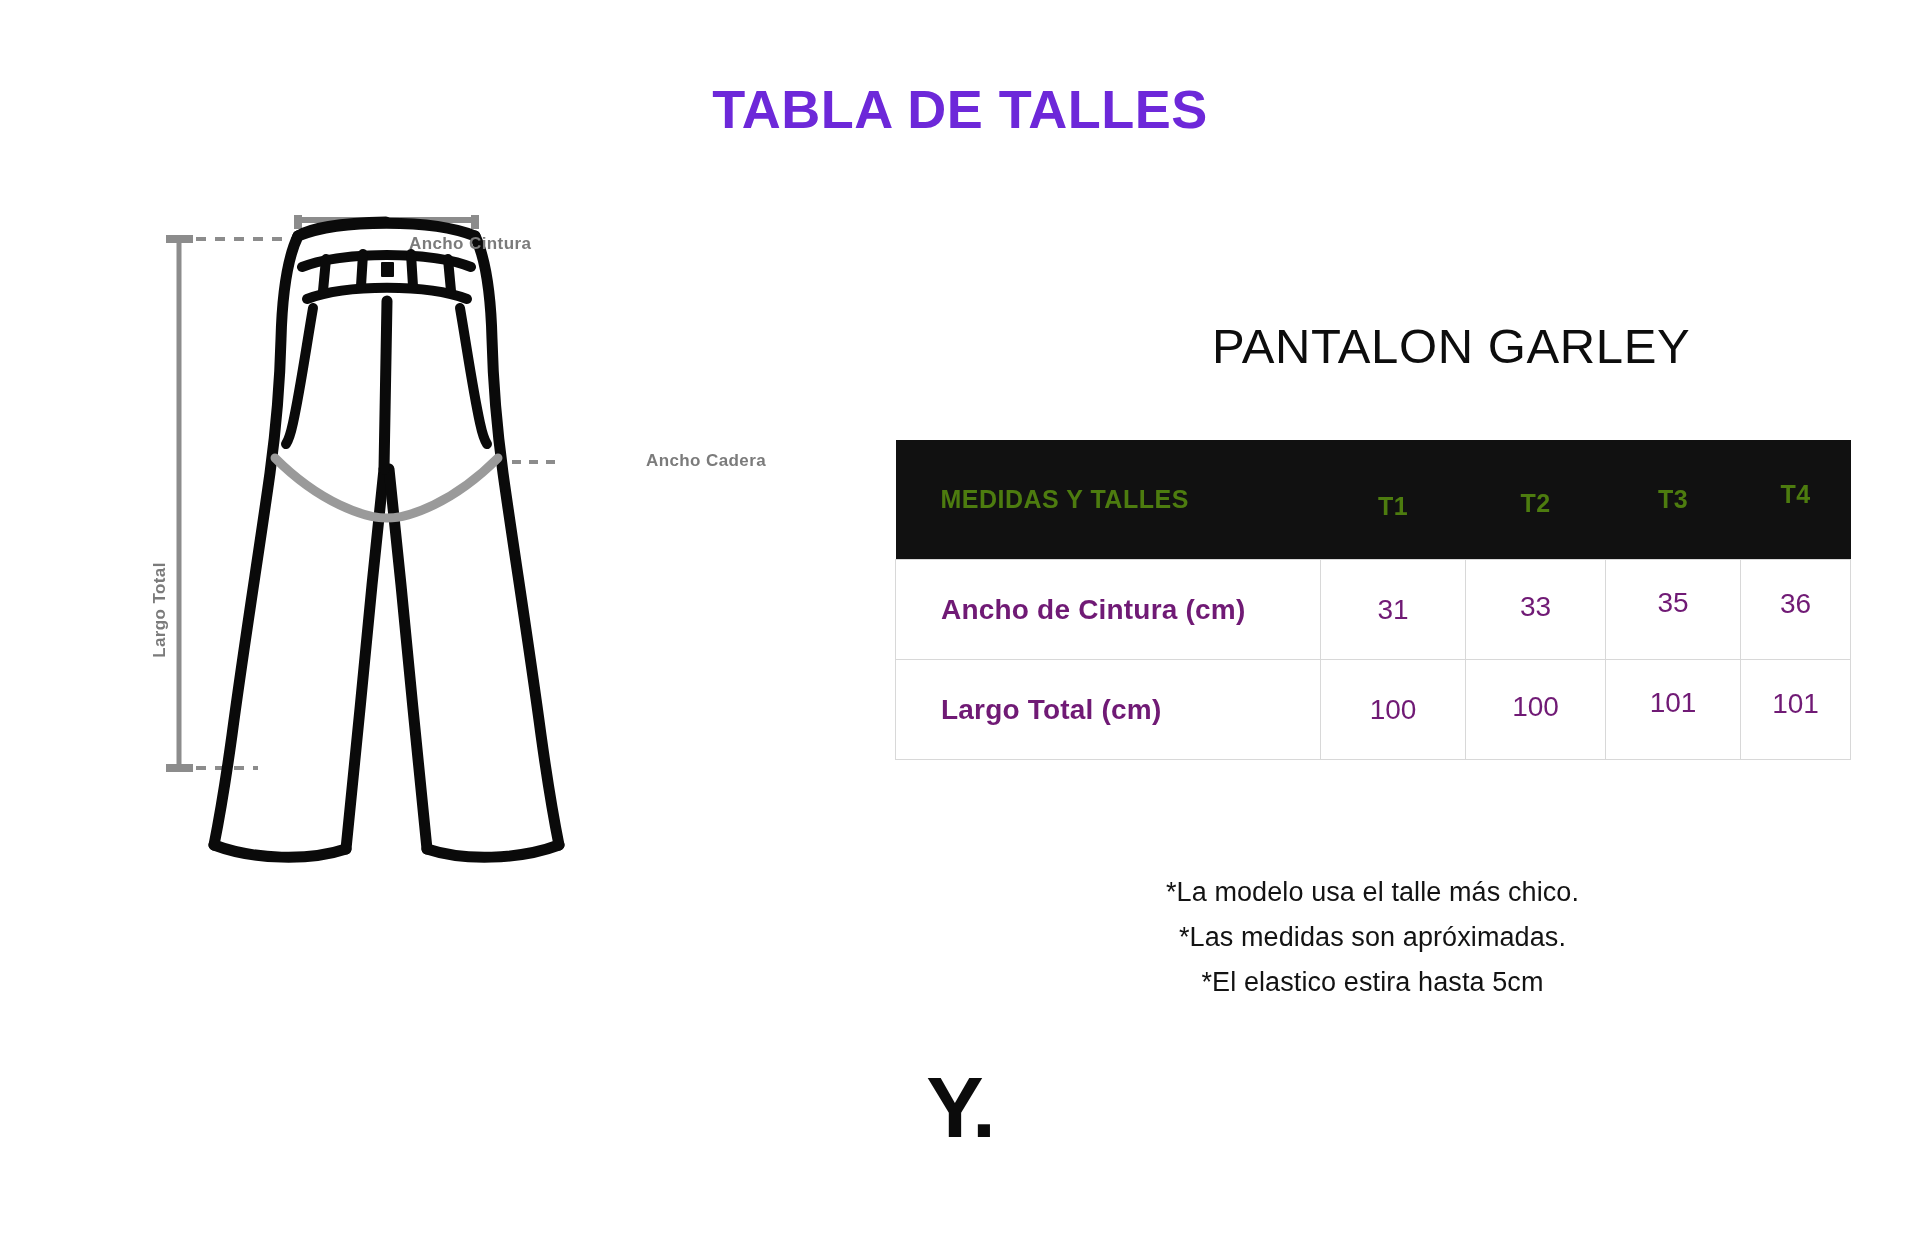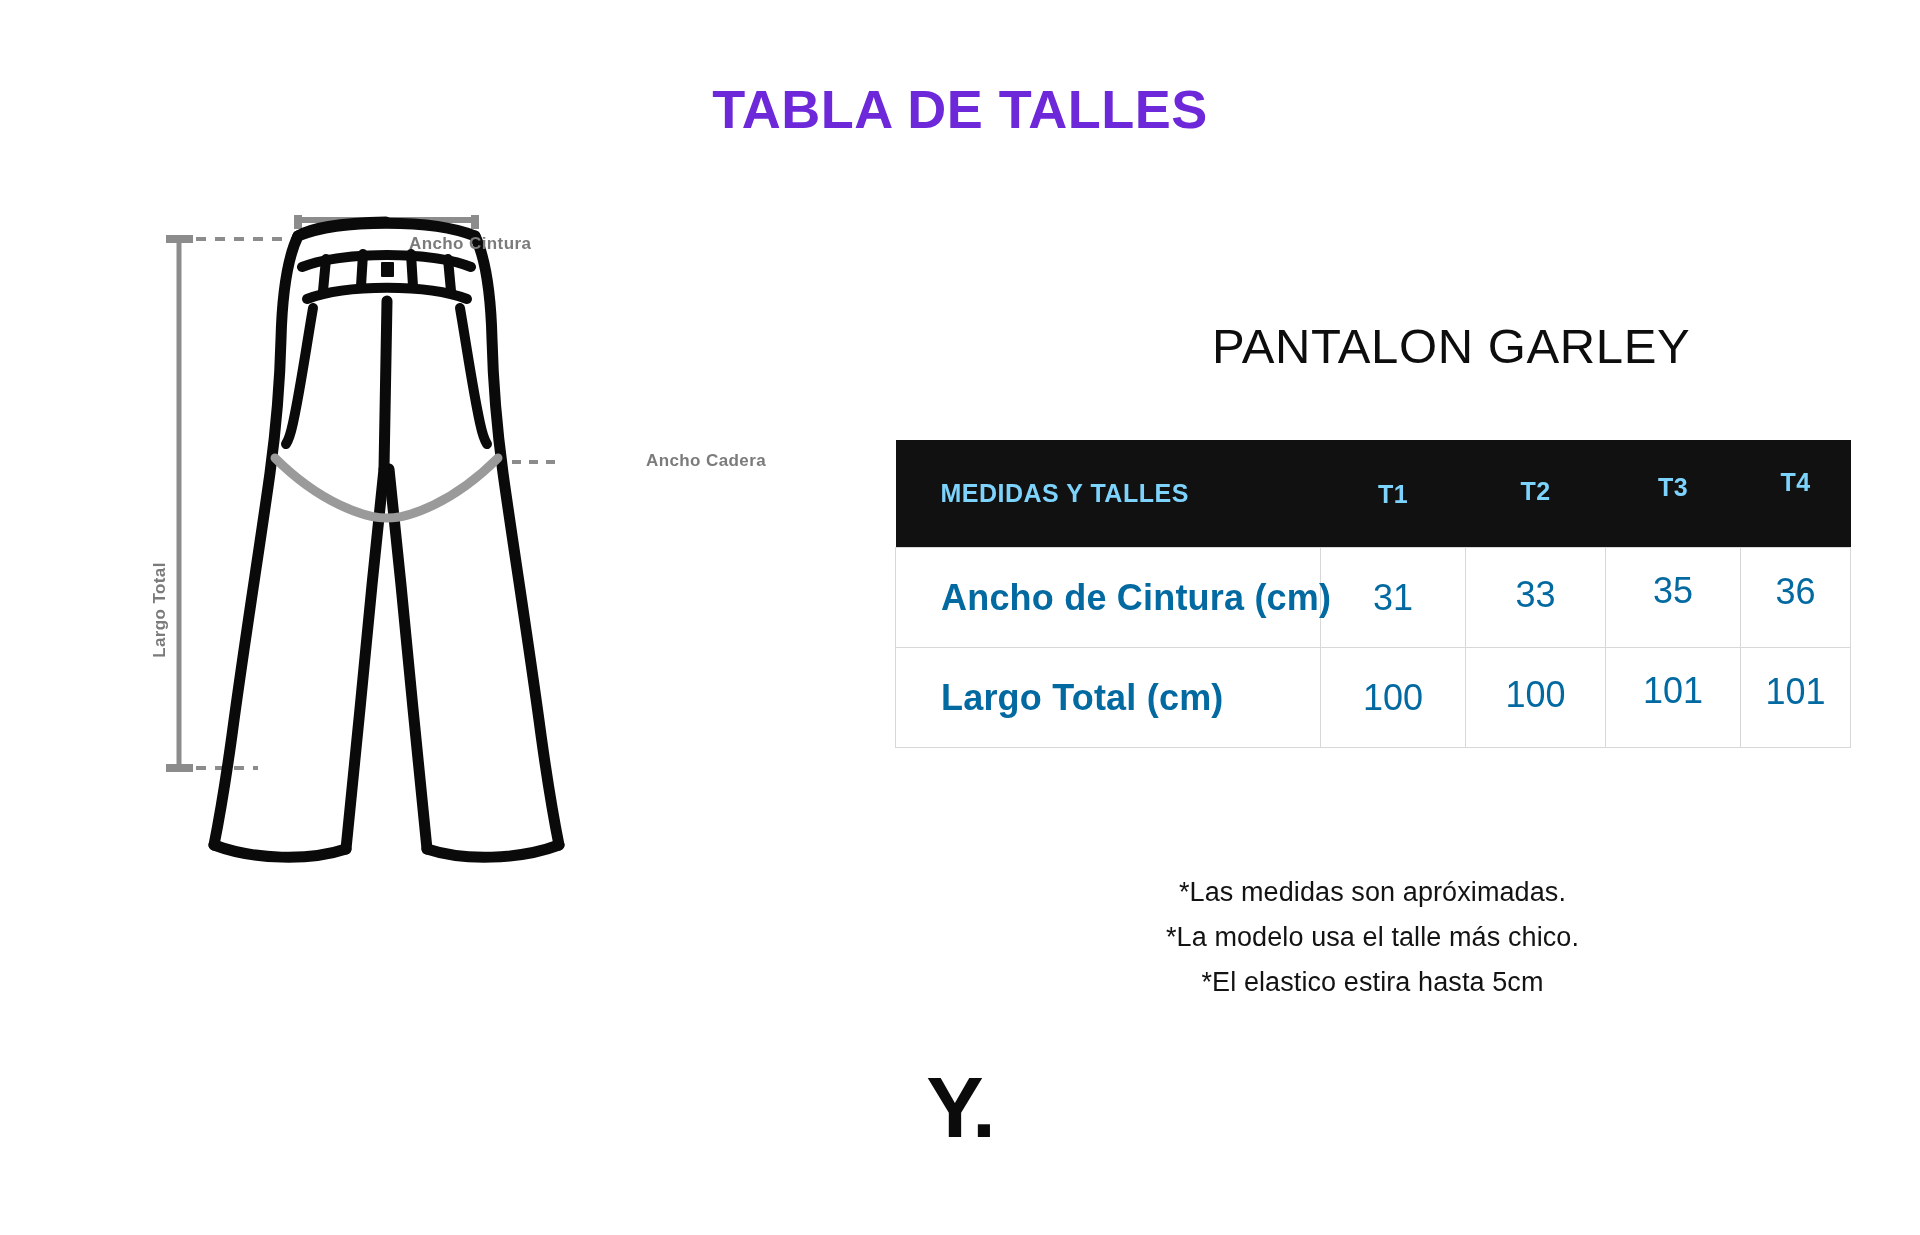--- a/index.html
+++ b/index.html
@@ -71,45 +71,45 @@
   #size-table {
     position: absolute;
     left: 895px;
     top: 440px;
     width: 955px;
     border-collapse: collapse;
     table-layout: fixed;
   }
   #size-table thead th {
     background: #111111;
-    color: #7dd3fc;
+    color: #4d7c0f;
     font-size: 25px;
     font-weight: bold;
     letter-spacing: 0.5px;
     height: 77px;
-    padding: 4px;
+    padding: 16px;
     border: none;
     vertical-align: middle;
   }
   #size-table thead th.measure-head {
     text-align: left;
     padding-left: 45px;
   }
   #size-table thead th.size-head { text-align: center; }
   #size-table thead th.s1 { padding-bottom: 2px; }
   #size-table thead th.s2 { padding-bottom: 8px; }
   #size-table thead th.s3 { padding-bottom: 16px; }
   #size-table thead th.s4 { padding-bottom: 26px; }
 
   #size-table tbody td {
     border: 1px solid #d8d8d8;
     height: 85px;
     padding: 0;
-    font-size: 36px;
-    color: #0369a1;
+    font-size: 28px;
+    color: #701a75;
     vertical-align: middle;
     background: #ffffff;
   }
   #size-table tbody td.measure-cell {
     text-align: left;
     padding-left: 45px;
     font-weight: bold;
     letter-spacing: 0.2px;
     white-space: nowrap;
   }
@@ -280,18 +280,18 @@
       <td class="measure-cell">Largo Total (cm)</td>
       <td class="val-cell v1">100</td>
       <td class="val-cell v2">100</td>
       <td class="val-cell v3">101</td>
       <td class="val-cell v4">101</td>
     </tr>
   </tbody>
 </table>
 
 <div id="notes">
+  <div class="note-line">*La modelo usa el talle más chico.</div>
   <div class="note-line">*Las medidas son apróximadas.</div>
-  <div class="note-line">*La modelo usa el talle más chico.</div>
   <div class="note-line">*El elastico estira hasta 5cm</div>
 </div>
 
 <div id="logo">Y.</div>
 
 </body></html>

